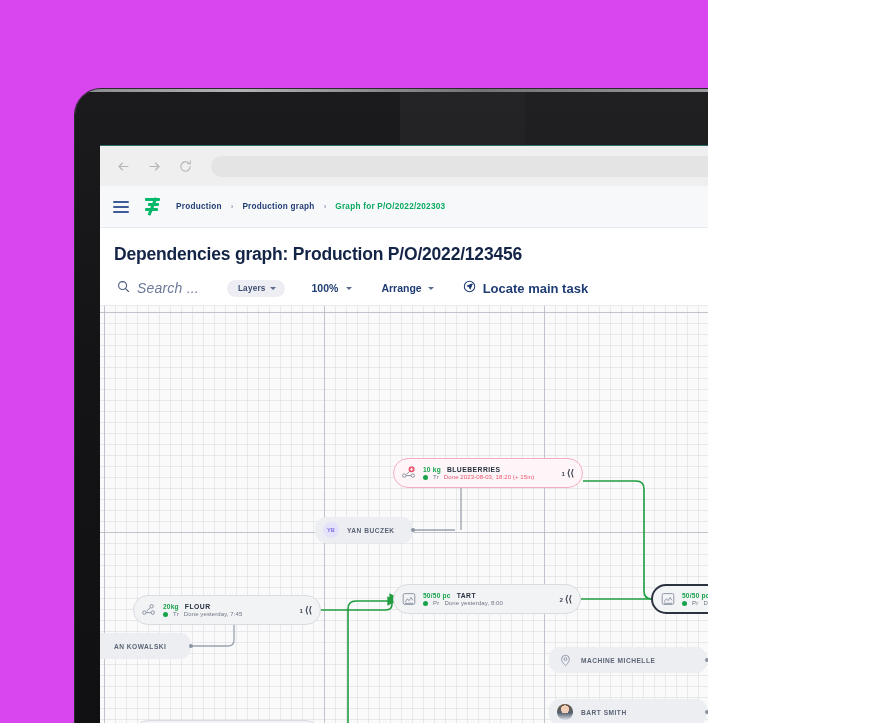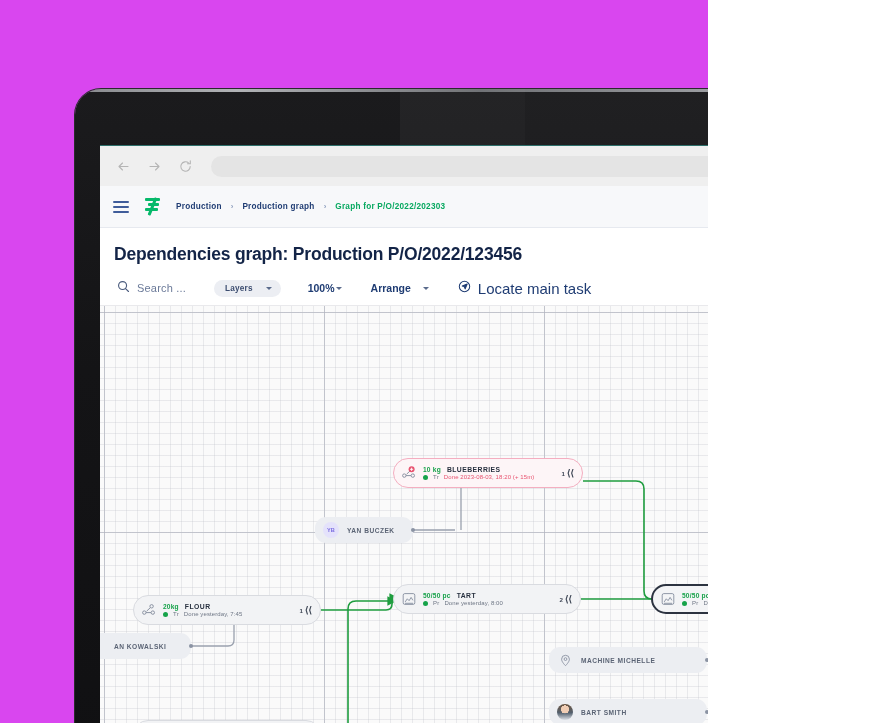--- a/index.html
+++ b/index.html
@@ -139,47 +139,48 @@
   .toolbar {
     display: flex;
     align-items: center;
     height: 34px;
     padding: 6px 0 0 17px;
     gap: 0;
   }
   .tb-item { display:flex; align-items:center; gap:6px; cursor:pointer; }
   .tb-search { gap: 7px; margin-right: 28px; }
   .tb-search .ph {
-    font-size: 11px;
+    font-size: 14px;
+    font-style: italic;
     color: #6b7a99;
     letter-spacing: .2px;
   }
   .chip {
     background: #eceef3;
     border-radius: 12px;
     padding: 4px 9px 4px 11px;
     display: flex;
     align-items: center;
-    gap: 13px;
+    gap: 4px;
     margin-right: 27px;
     cursor: pointer;
   }
   .chip .lbl { font-size: 8.2px; font-weight:700; color:#3c4d70; letter-spacing:.2px; }
   .caret {
     width: 0; height: 0;
     border-left: 3.2px solid transparent;
     border-right: 3.2px solid transparent;
     border-top: 3.8px solid #5a6b8c;
   }
-  .tb-zoom { margin-right: 29px; gap: 1px; }
+  .tb-zoom { margin-right: 29px; gap: 8px; }
   .tb-zoom .lbl { font-size: 10.5px; font-weight: 700; color: #1f3c73; }
-  .tb-arrange { margin-right: 29px; gap: 12px; }
+  .tb-arrange { margin-right: 29px; gap: 6px; }
   .tb-arrange .lbl { font-size: 10.5px; font-weight: 700; color: #1f3c73; }
   .tb-locate { gap: 7px; }
-  .tb-locate .lbl { font-size: 15px; font-weight: 400; color: #1f3c73; }
+  .tb-locate .lbl { font-size: 13px; font-weight: 700; color: #1f3c73; }
 
   
   .canvas {
     position: relative;
     height: 424px;
     background: #fafafa;
     border-top: 1px solid #e9e9ec;
     overflow: hidden;
     background-image:
       linear-gradient(to right, rgba(190,192,200,0.30) 1px, transparent 1px),

